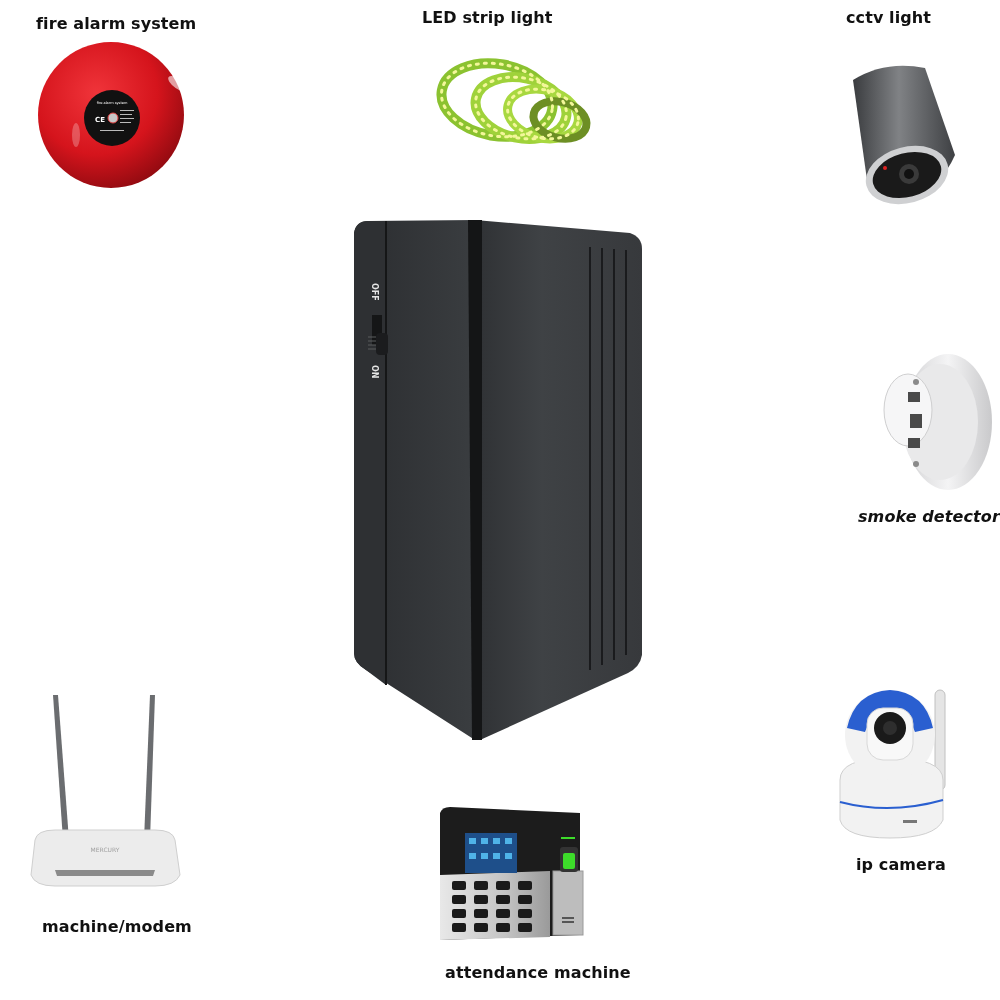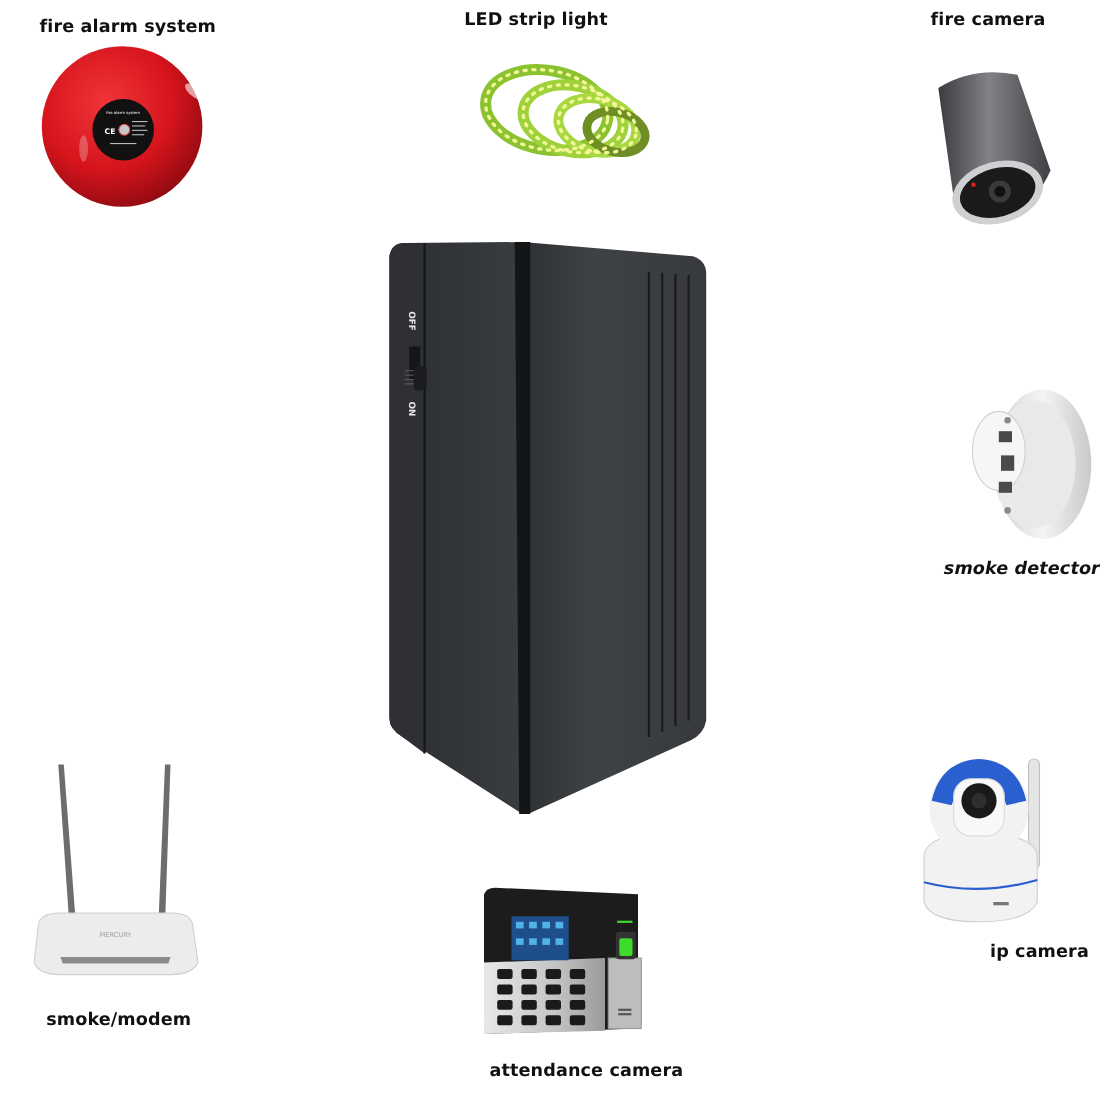--- a/index.html
+++ b/index.html
@@ -15,25 +15,25 @@
       letter-spacing: 0.1px;
     }
     .item { position: absolute; }
     svg { display: block; }
   </style>
 </head>
 <body>
 
 <div class="label" style="left:36px;top:14px;">fire alarm system</div>
 <div class="label" style="left:422px;top:8px;">LED strip light</div>
-<div class="label" style="left:846px;top:8px;">fire camera</div>
+<div class="label" style="left:846px;top:8px;">cctv light</div>
 <div class="label" style="left:858px;top:507px;font-style:italic;">smoke detector</div>
-<div class="label" style="left:856px;top:855px;margin-left:44px;">ip camera</div>
-<div class="label" style="left:445px;top:963px;">attendance camera</div>
-<div class="label" style="left:42px;top:917px;">smoke/modem</div>
+<div class="label" style="left:856px;top:855px;">ip camera</div>
+<div class="label" style="left:445px;top:963px;">attendance machine</div>
+<div class="label" style="left:42px;top:917px;">machine/modem</div>
 
 <div class="item" style="left:36px;top:40px;width:150px;height:150px;">
   <svg width="150" height="150" viewBox="0 0 150 150">
     <defs>
       <radialGradient id="bellG" cx="40%" cy="35%" r="70%">
         <stop offset="0%" stop-color="#f0343a"></stop>
         <stop offset="60%" stop-color="#d5141c"></stop>
         <stop offset="100%" stop-color="#8e0a10"></stop>
       </radialGradient>
     </defs>

